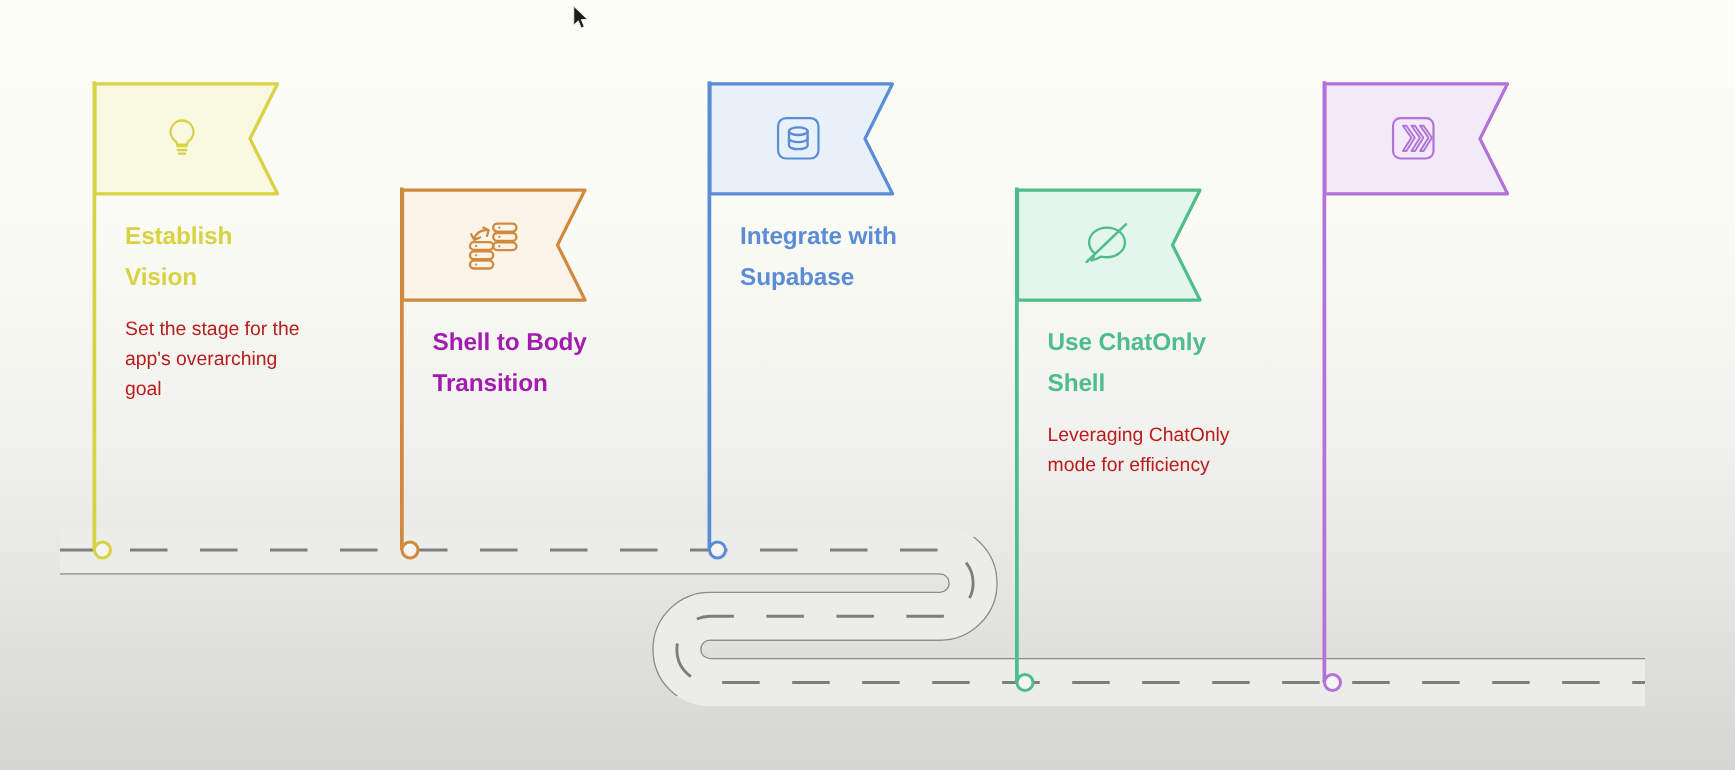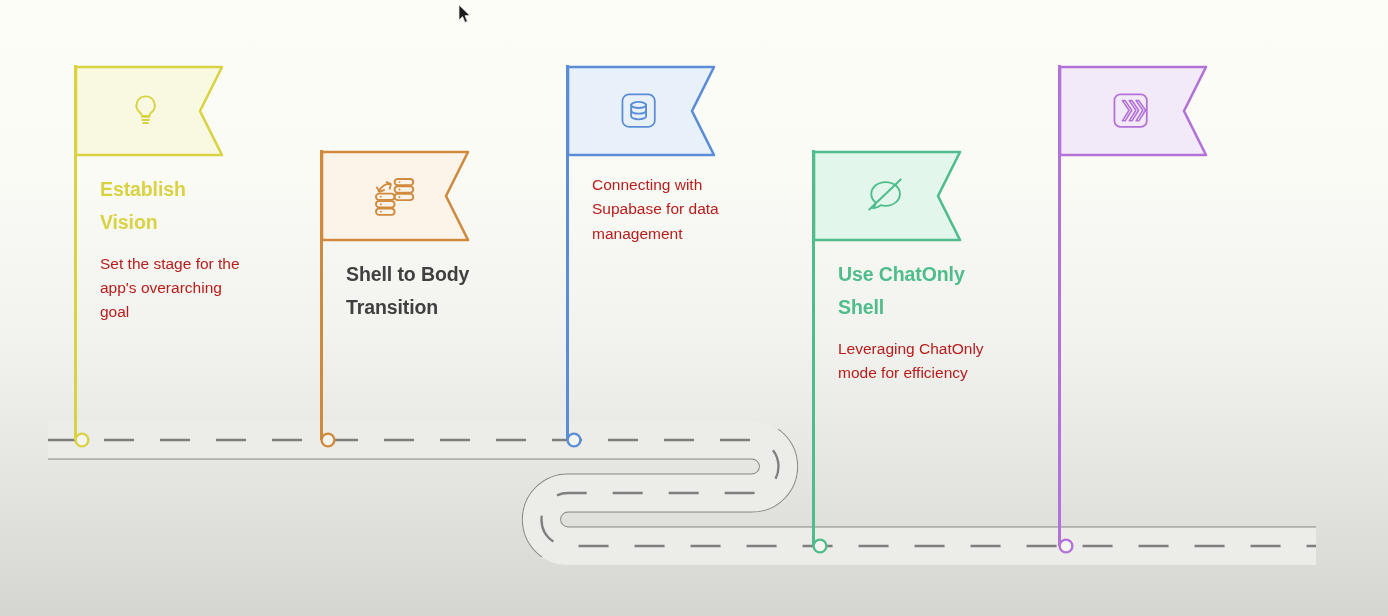--- a/index.html
+++ b/index.html
@@ -164,43 +164,42 @@
                   <circle cx="5" cy="18.4" r="0.95" fill="#d08a3e" stroke="none"></circle>
                 </g>
                 <path d="M5.5,14.5 a10,10 0 0 1 11,-7.2"></path>
                 <path d="M3.0,10.6 L5.5,15.2 L10.2,13.3"></path>
                 <path d="M13.0,5.2 L17.2,7.3 L16.0,11.9"></path>
               </g>
             </g>
           </svg>
         </div>
         <div class="ms-body" style="top: 108px;">
-          <div class="ms-title" style="color: #404040;">Shell to Body
+          <div class="ms-title" style="color: #a21caf;">Shell to Body
 Transition</div>
         </div>
       </div>
       <div class="milestone" style="left: 566px; top: 65px;">
         <div class="pole" style="height: 375px; background: rgb(91, 141, 214);"></div>
         <div class="flag-wrap">
           <svg class="flag-svg" viewBox="0 0 148 92">
             <path d="M0,2 L146,2 L124,46 L146,90 L0,90 Z" fill="#e8f0fa" stroke="#5b8dd6" stroke-width="2.6" stroke-linejoin="round"></path>
             <g transform="translate(52,27) scale(0.98)">
               <g fill="none" stroke="#5b8dd6" stroke-width="1.9" stroke-linecap="round" stroke-linejoin="round">
                 <rect x="2.5" y="2.5" width="33" height="33" rx="6.5" stroke-width="1.8"></rect>
                 <ellipse cx="19" cy="13.2" rx="7.6" ry="3.1"></ellipse>
                 <path d="M11.4,13.2 v11.6 a7.6,3.1 0 0 0 15.2,0 v-11.6"></path>
                 <path d="M11.4,19 a7.6,3.1 0 0 0 15.2,0"></path>
               </g>
             </g>
           </svg>
         </div>
         <div class="ms-body" style="top: 108px;">
-          <div class="ms-desc">Connecting with
-Supabase for data
-management</div>
+          <div class="ms-title" style="color: rgb(91, 141, 214);">Integrate with
+Supabase</div>
         </div>
       </div>
       <div class="milestone" style="left: 812px; top: 150px;">
         <div class="pole" style="height: 396px; background: rgb(79, 189, 139);"></div>
         <div class="flag-wrap">
           <svg class="flag-svg" viewBox="0 0 148 92">
             <path d="M0,2 L146,2 L124,46 L146,90 L0,90 Z" fill="#e3f6ec" stroke="#4fbd8b" stroke-width="2.6" stroke-linejoin="round"></path>
             <g transform="translate(52,27) scale(0.98)">
               <g fill="none" stroke="#4fbd8b" stroke-width="1.9" stroke-linecap="round" stroke-linejoin="round">
                 <path d="M20,5.2 c-8.1,0 -14.6,5.4 -14.6,12.1 c0,3.4 1.7,6.5 4.4,8.7 c-0.2,2.2 -1.1,4.3 -2.5,5.9 c2.9,-0.4 5.6,-1.5 7.9,-3.1 c1.5,0.4 3.1,0.6 4.8,0.6 c8.1,0 14.6,-5.4 14.6,-12.1 c0,-6.7 -6.5,-12.1 -14.6,-12.1 Z"></path>

